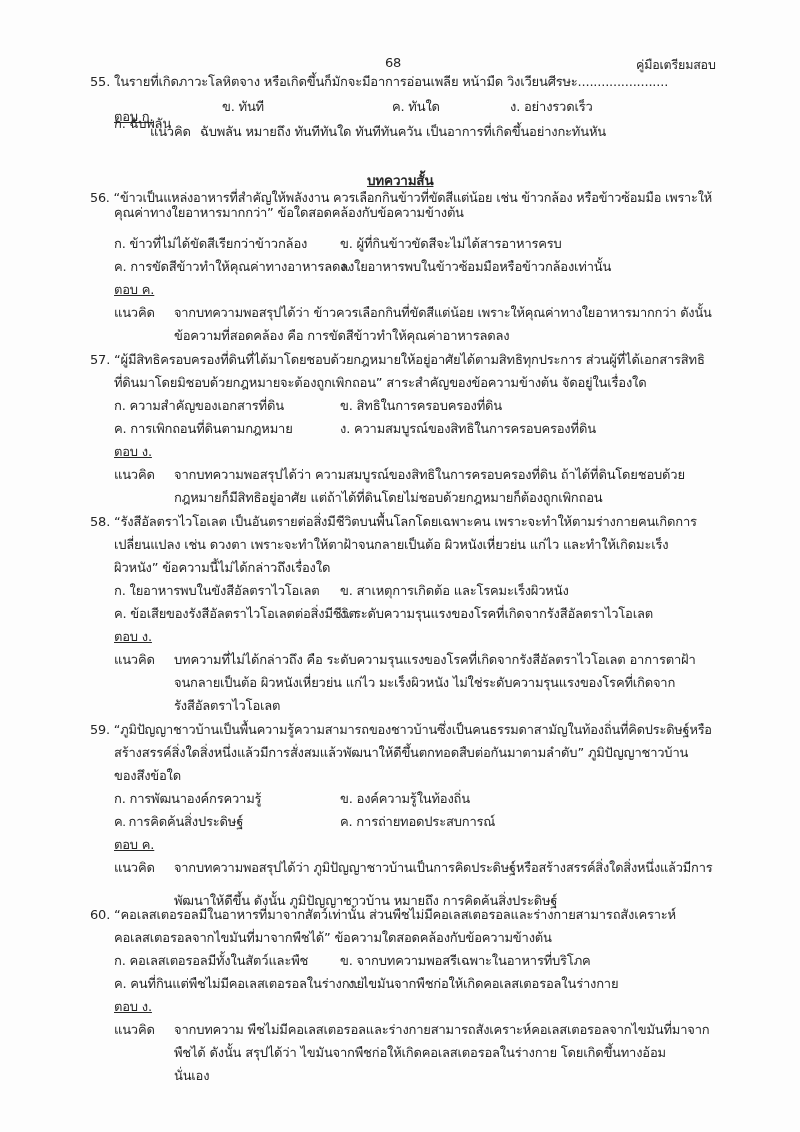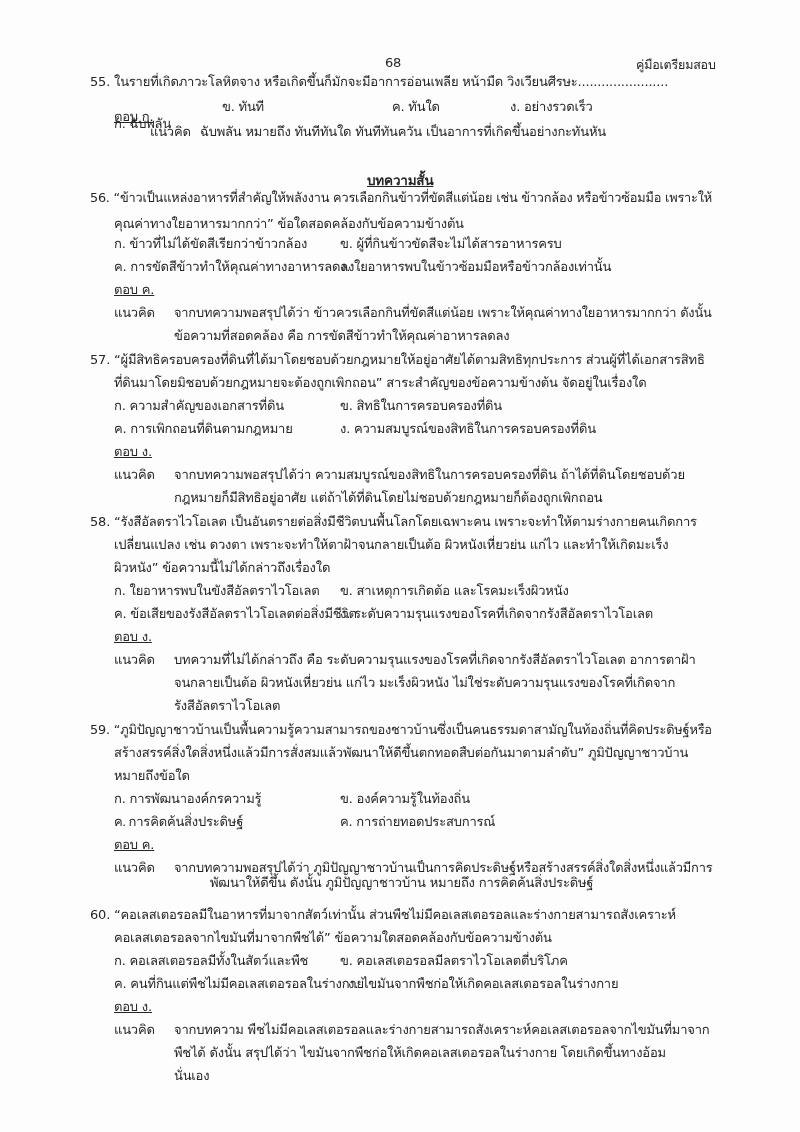--- a/index.html
+++ b/index.html
@@ -28,21 +28,21 @@
     <div class="ln" style="left:510px;top:97px;">ง. อย่างรวดเร็ว</div>
     <div class="ln u" style="left:114px;top:107px;">ตอบ  ก.</div>
     <div class="ln" style="left:150px;top:122px;">แนวคิด</div>
     <div class="ln" style="left:200px;top:122px;">ฉับพลัน  หมายถึง  ทันทีทันใด  ทันทีทันควัน  เป็นอาการที่เกิดขึ้นอย่างกะทันหัน</div>
   </div>
 
   <div class="ln title">บทความสั้น</div>
 
   <div>
     <div class="ln" style="left: 90px; top: 188px; transform-origin: left top; transform: scaleX(0.983);">56.  “ข้าวเป็นแหล่งอาหารที่สำคัญให้พลังงาน  ควรเลือกกินข้าวที่ขัดสีแต่น้อย  เช่น  ข้าวกล้อง  หรือข้าวซ้อมมือ  เพราะให้</div>
-    <div class="ln" style="left:114px;top:214px;text-align:center;">คุณค่าทางใยอาหารมากกว่า”  ข้อใดสอดคล้องกับข้อความข้างต้น</div>
+    <div class="ln" style="left:114px;top:203px;text-align:center;">คุณค่าทางใยอาหารมากกว่า”  ข้อใดสอดคล้องกับข้อความข้างต้น</div>
     <div class="ln" style="left:114px;top:234px;">ก.  ข้าวที่ไม่ได้ขัดสีเรียกว่าข้าวกล้อง</div>
     <div class="ln" style="left:340px;top:234px;">ข.  ผู้ที่กินข้าวขัดสีจะไม่ได้สารอาหารครบ</div>
     <div class="ln" style="left:114px;top:257px;">ค.  การขัดสีข้าวทำให้คุณค่าทางอาหารลดลง</div>
     <div class="ln" style="left:340px;top:257px;">ง.  ใยอาหารพบในข้าวซ้อมมือหรือข้าวกล้องเท่านั้น</div>
     <div class="ln u" style="left:114px;top:280px;">ตอบ  ค.</div>
     <div class="ln" style="left:114px;top:303px;">แนวคิด</div>
     <div class="ln" style="left: 174px; top: 303px; transform-origin: left top; transform: scaleX(0.989);">จากบทความพอสรุปได้ว่า  ข้าวควรเลือกกินที่ขัดสีแต่น้อย  เพราะให้คุณค่าทางใยอาหารมากกว่า  ดังนั้น</div>
     <div class="ln" style="left:174px;top:326px;">ข้อความที่สอดคล้อง  คือ  การขัดสีข้าวทำให้คุณค่าอาหารลดลง</div>
   </div>
 
@@ -70,36 +70,36 @@
     <div class="ln u" style="left:114px;top:627px;">ตอบ  ง.</div>
     <div class="ln" style="left:114px;top:650px;">แนวคิด</div>
     <div class="ln" style="left:174px;top:650px;">บทความที่ไม่ได้กล่าวถึง  คือ  ระดับความรุนแรงของโรคที่เกิดจากรังสีอัลตราไวโอเลต  อาการตาฝ้า</div>
     <div class="ln" style="left:174px;top:673px;">จนกลายเป็นต้อ  ผิวหนังเหี่ยวย่น  แก่ไว  มะเร็งผิวหนัง  ไม่ใช่ระดับความรุนแรงของโรคที่เกิดจาก</div>
     <div class="ln" style="left:174px;top:696px;">รังสีอัลตราไวโอเลต</div>
   </div>
 
   <div>
     <div class="ln" style="left: 90px; top: 720px; transform-origin: left top; transform: scaleX(0.987);">59.  “ภูมิปัญญาชาวบ้านเป็นพื้นความรู้ความสามารถของชาวบ้านซึ่งเป็นคนธรรมดาสามัญในท้องถิ่นที่คิดประดิษฐ์หรือ</div>
     <div class="ln" style="left:114px;top:743px;">สร้างสรรค์สิ่งใดสิ่งหนึ่งแล้วมีการสั่งสมแล้วพัฒนาให้ดีขึ้นตกทอดสืบต่อกันมาตามลำดับ”  ภูมิปัญญาชาวบ้าน</div>
-    <div class="ln" style="left:114px;top:766px;">หมายถึงข้อใด</div>
+    <div class="ln" style="left:114px;top:766px;">ของสึงข้อใด</div>
     <div class="ln" style="left:114px;top:789px;">ก.  การพัฒนาองค์กรความรู้</div>
     <div class="ln" style="left:340px;top:789px;">ข.  องค์ความรู้ในท้องถิ่น</div>
     <div class="ln" style="left:114px;top:812px;font-family:Liberation Serif, serif;">ค.  การคิดค้นสิ่งประดิษฐ์</div>
     <div class="ln" style="left:340px;top:812px;">ค.  การถ่ายทอดประสบการณ์</div>
     <div class="ln u" style="left:114px;top:835px;">ตอบ  ค.</div>
     <div class="ln" style="left:114px;top:858px;">แนวคิด</div>
     <div class="ln" style="left: 174px; top: 858px; transform-origin: left top; transform: scaleX(0.989);">จากบทความพอสรุปได้ว่า  ภูมิปัญญาชาวบ้านเป็นการคิดประดิษฐ์หรือสร้างสรรค์สิ่งใดสิ่งหนึ่งแล้วมีการ</div>
-    <div class="ln" style="left:174px;top:873px;margin-left:36px;">พัฒนาให้ดีขึ้น  ดังนั้น  ภูมิปัญญาชาวบ้าน  หมายถึง  การคิดค้นสิ่งประดิษฐ์</div>
+    <div class="ln" style="left:174px;top:891px;">พัฒนาให้ดีขึ้น  ดังนั้น  ภูมิปัญญาชาวบ้าน  หมายถึง  การคิดค้นสิ่งประดิษฐ์</div>
   </div>
 
   <div>
     <div class="ln" style="left:90px;top:905px;">60.  “คอเลสเตอรอลมีในอาหารที่มาจากสัตว์เท่านั้น  ส่วนพืชไม่มีคอเลสเตอรอลและร่างกายสามารถสังเคราะห์</div>
     <div class="ln" style="left:114px;top:928px;">คอเลสเตอรอลจากไขมันที่มาจากพืชได้”  ข้อความใดสอดคล้องกับข้อความข้างต้น</div>
     <div class="ln" style="left:114px;top:951px;">ก.  คอเลสเตอรอลมีทั้งในสัตว์และพืช</div>
-    <div class="ln" style="left:340px;top:951px;">ข.  คอเลสเตอรอลมีลตราไวโอเลตตี่บริโภค</div>
+    <div class="ln" style="left:340px;top:951px;">ข.  จากบทความพอสรีเฉพาะในอาหารที่บริโภค</div>
     <div class="ln" style="left:114px;top:974px;">ค.  คนที่กินแต่พืชไม่มีคอเลสเตอรอลในร่างกาย</div>
     <div class="ln" style="left:340px;top:974px;margin-left:8px;">ง.  ไขมันจากพืชก่อให้เกิดคอเลสเตอรอลในร่างกาย</div>
     <div class="ln u" style="left:114px;top:997px;">ตอบ  ง.</div>
     <div class="ln" style="left:114px;top:1020px;">แนวคิด</div>
     <div class="ln" style="left:174px;top:1020px;">จากบทความ  พืชไม่มีคอเลสเตอรอลและร่างกายสามารถสังเคราะห์คอเลสเตอรอลจากไขมันที่มาจาก</div>
     <div class="ln" style="left:174px;top:1043px;">พืชได้  ดังนั้น  สรุปได้ว่า  ไขมันจากพืชก่อให้เกิดคอเลสเตอรอลในร่างกาย  โดยเกิดขึ้นทางอ้อม</div>
     <div class="ln" style="left:174px;top:1066px;">นั่นเอง</div>
   </div>
 
 </div>

